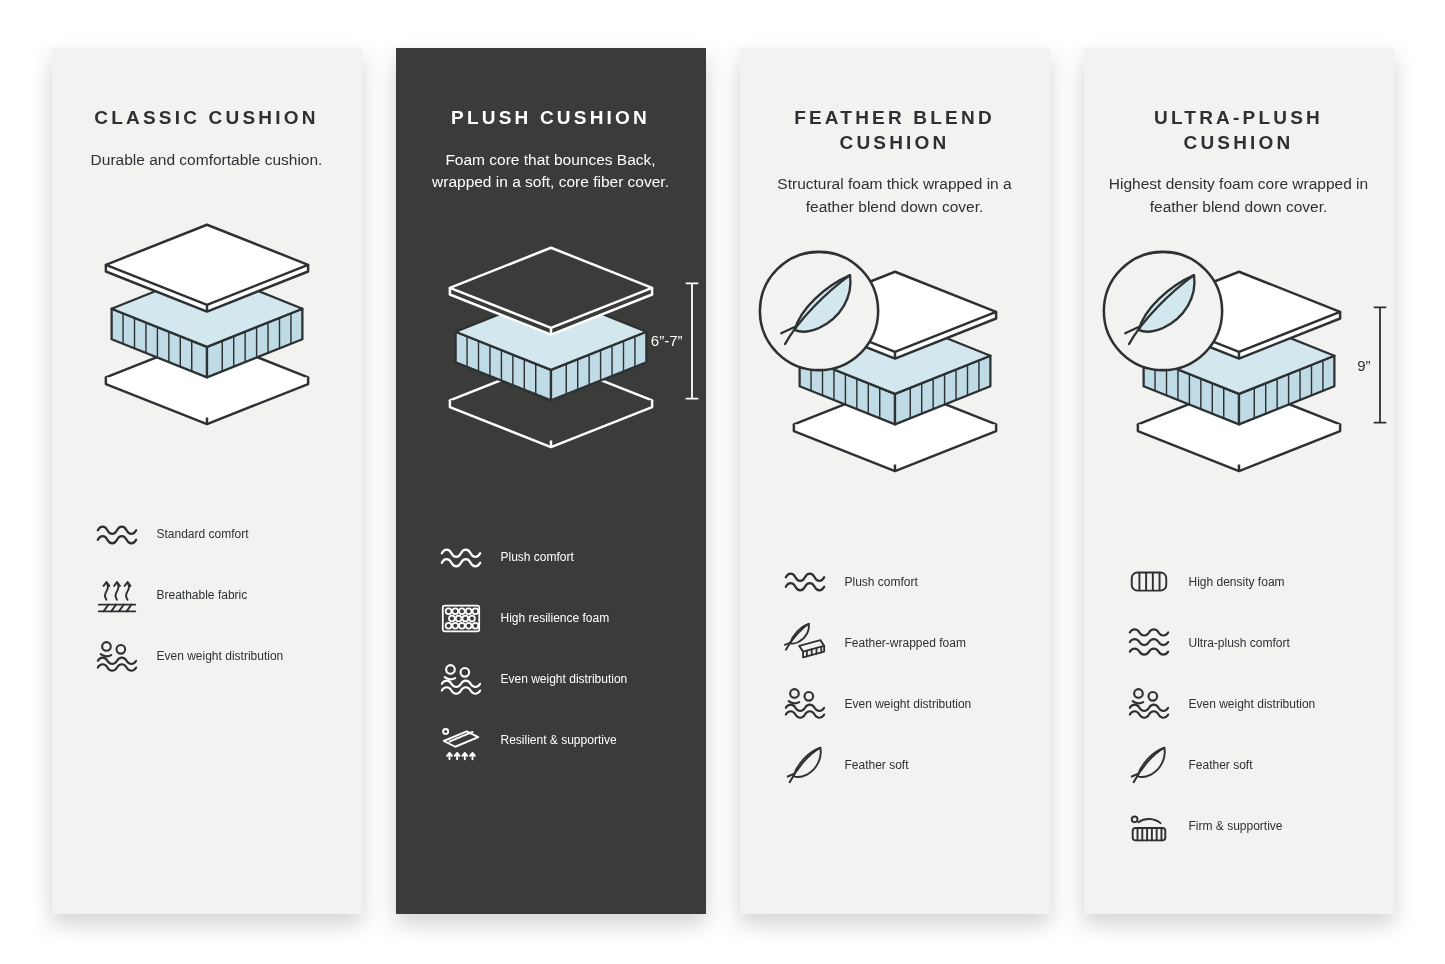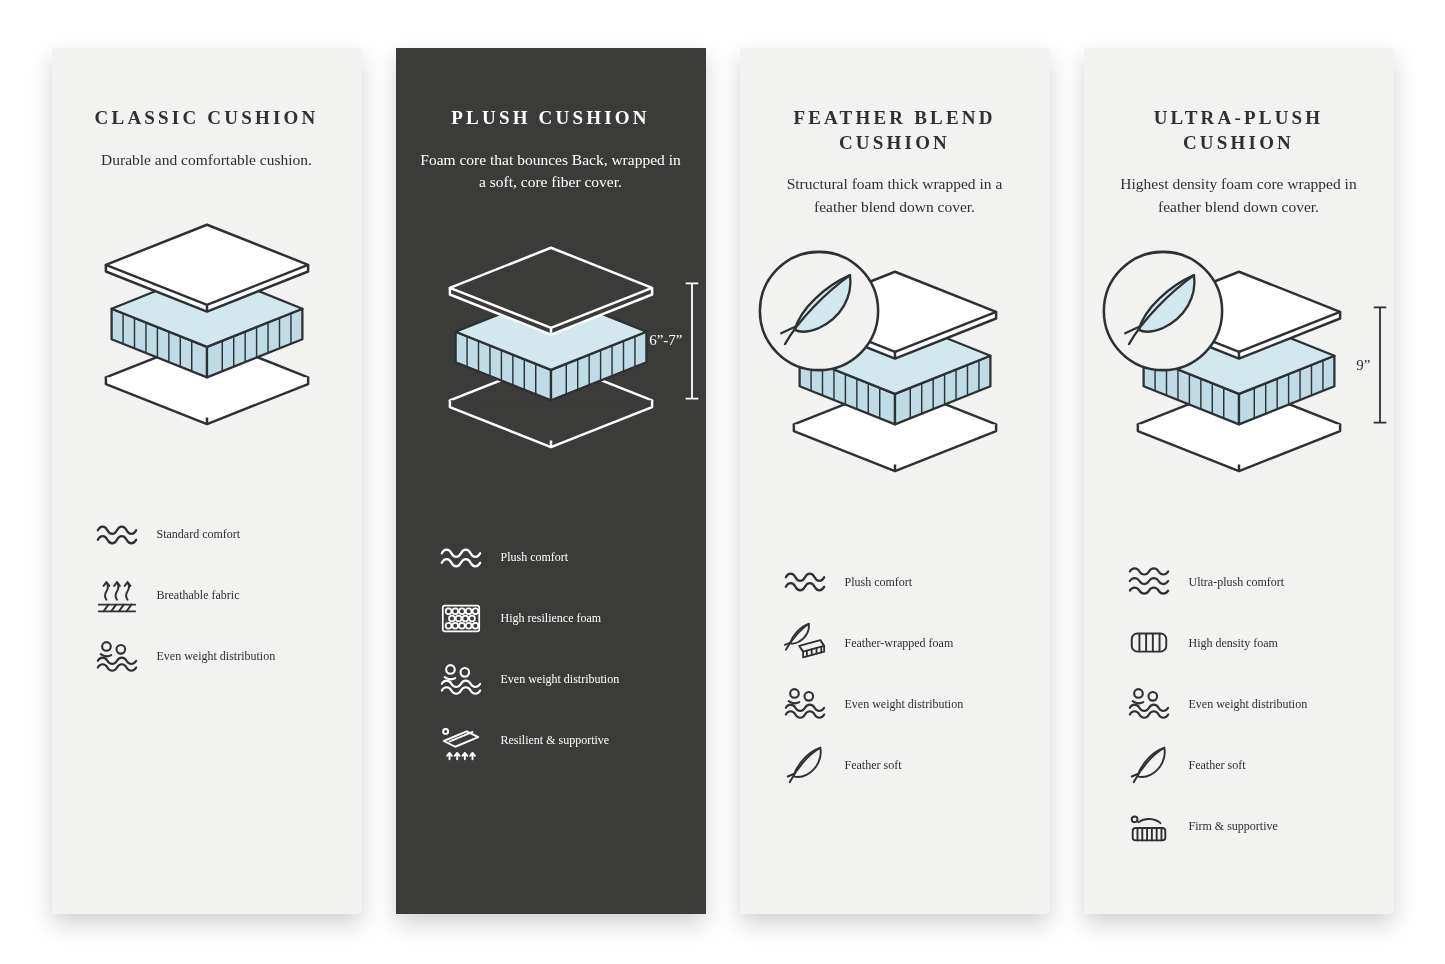--- a/index.html
+++ b/index.html
@@ -14,21 +14,20 @@
     padding-top: 48px;
   }
   .card {
     width: 310px;
     height: 866px;
     background: var(--card-bg);
     box-shadow: 0 10px 22px rgba(0,0,0,0.18);
     position: relative;
     color: var(--text);
     flex: none;
-    font-family: Liberation Serif, serif;
   }
   .panel-light {
     --card-bg: #f2f2f0;
     --line: #2d3133;
     --text: #2d3133;
     --slab-fill: #ffffff;
     --foam-top: #d3e7ef;
     --foam-side: #bedbe6;
   }
   .panel-dark {
@@ -377,32 +376,32 @@
     <div class="measure">
       <span class="m-label">9”</span>
       <svg width="18" height="126" viewBox="0 0 20 132">
           <use href="#sym-measure-line"></use>
         </svg>
     </div>
   </div>
   <div class="features">
     <div class="feature">
       <svg class="f-icon" viewBox="0 0 48 48">
+          <use href="#sym-foam-block"></use>
+        </svg>
+      <span class="f-label">High density foam</span>
+    </div>
+    <div class="feature">
+      <svg class="f-icon" viewBox="0 0 48 48">
           <use href="#sym-waves3"></use>
         </svg>
       <span class="f-label">Ultra-plush comfort</span>
     </div>
     <div class="feature">
       <svg class="f-icon" viewBox="0 0 48 48">
-          <use href="#sym-foam-block"></use>
-        </svg>
-      <span class="f-label">High density foam</span>
-    </div>
-    <div class="feature">
-      <svg class="f-icon" viewBox="0 0 48 48">
           <use href="#sym-even-weight"></use>
         </svg>
       <span class="f-label">Even weight distribution</span>
     </div>
     <div class="feature">
       <svg class="f-icon" viewBox="0 0 48 48">
           <use href="#sym-feather"></use>
         </svg>
       <span class="f-label">Feather soft</span>
     </div>

